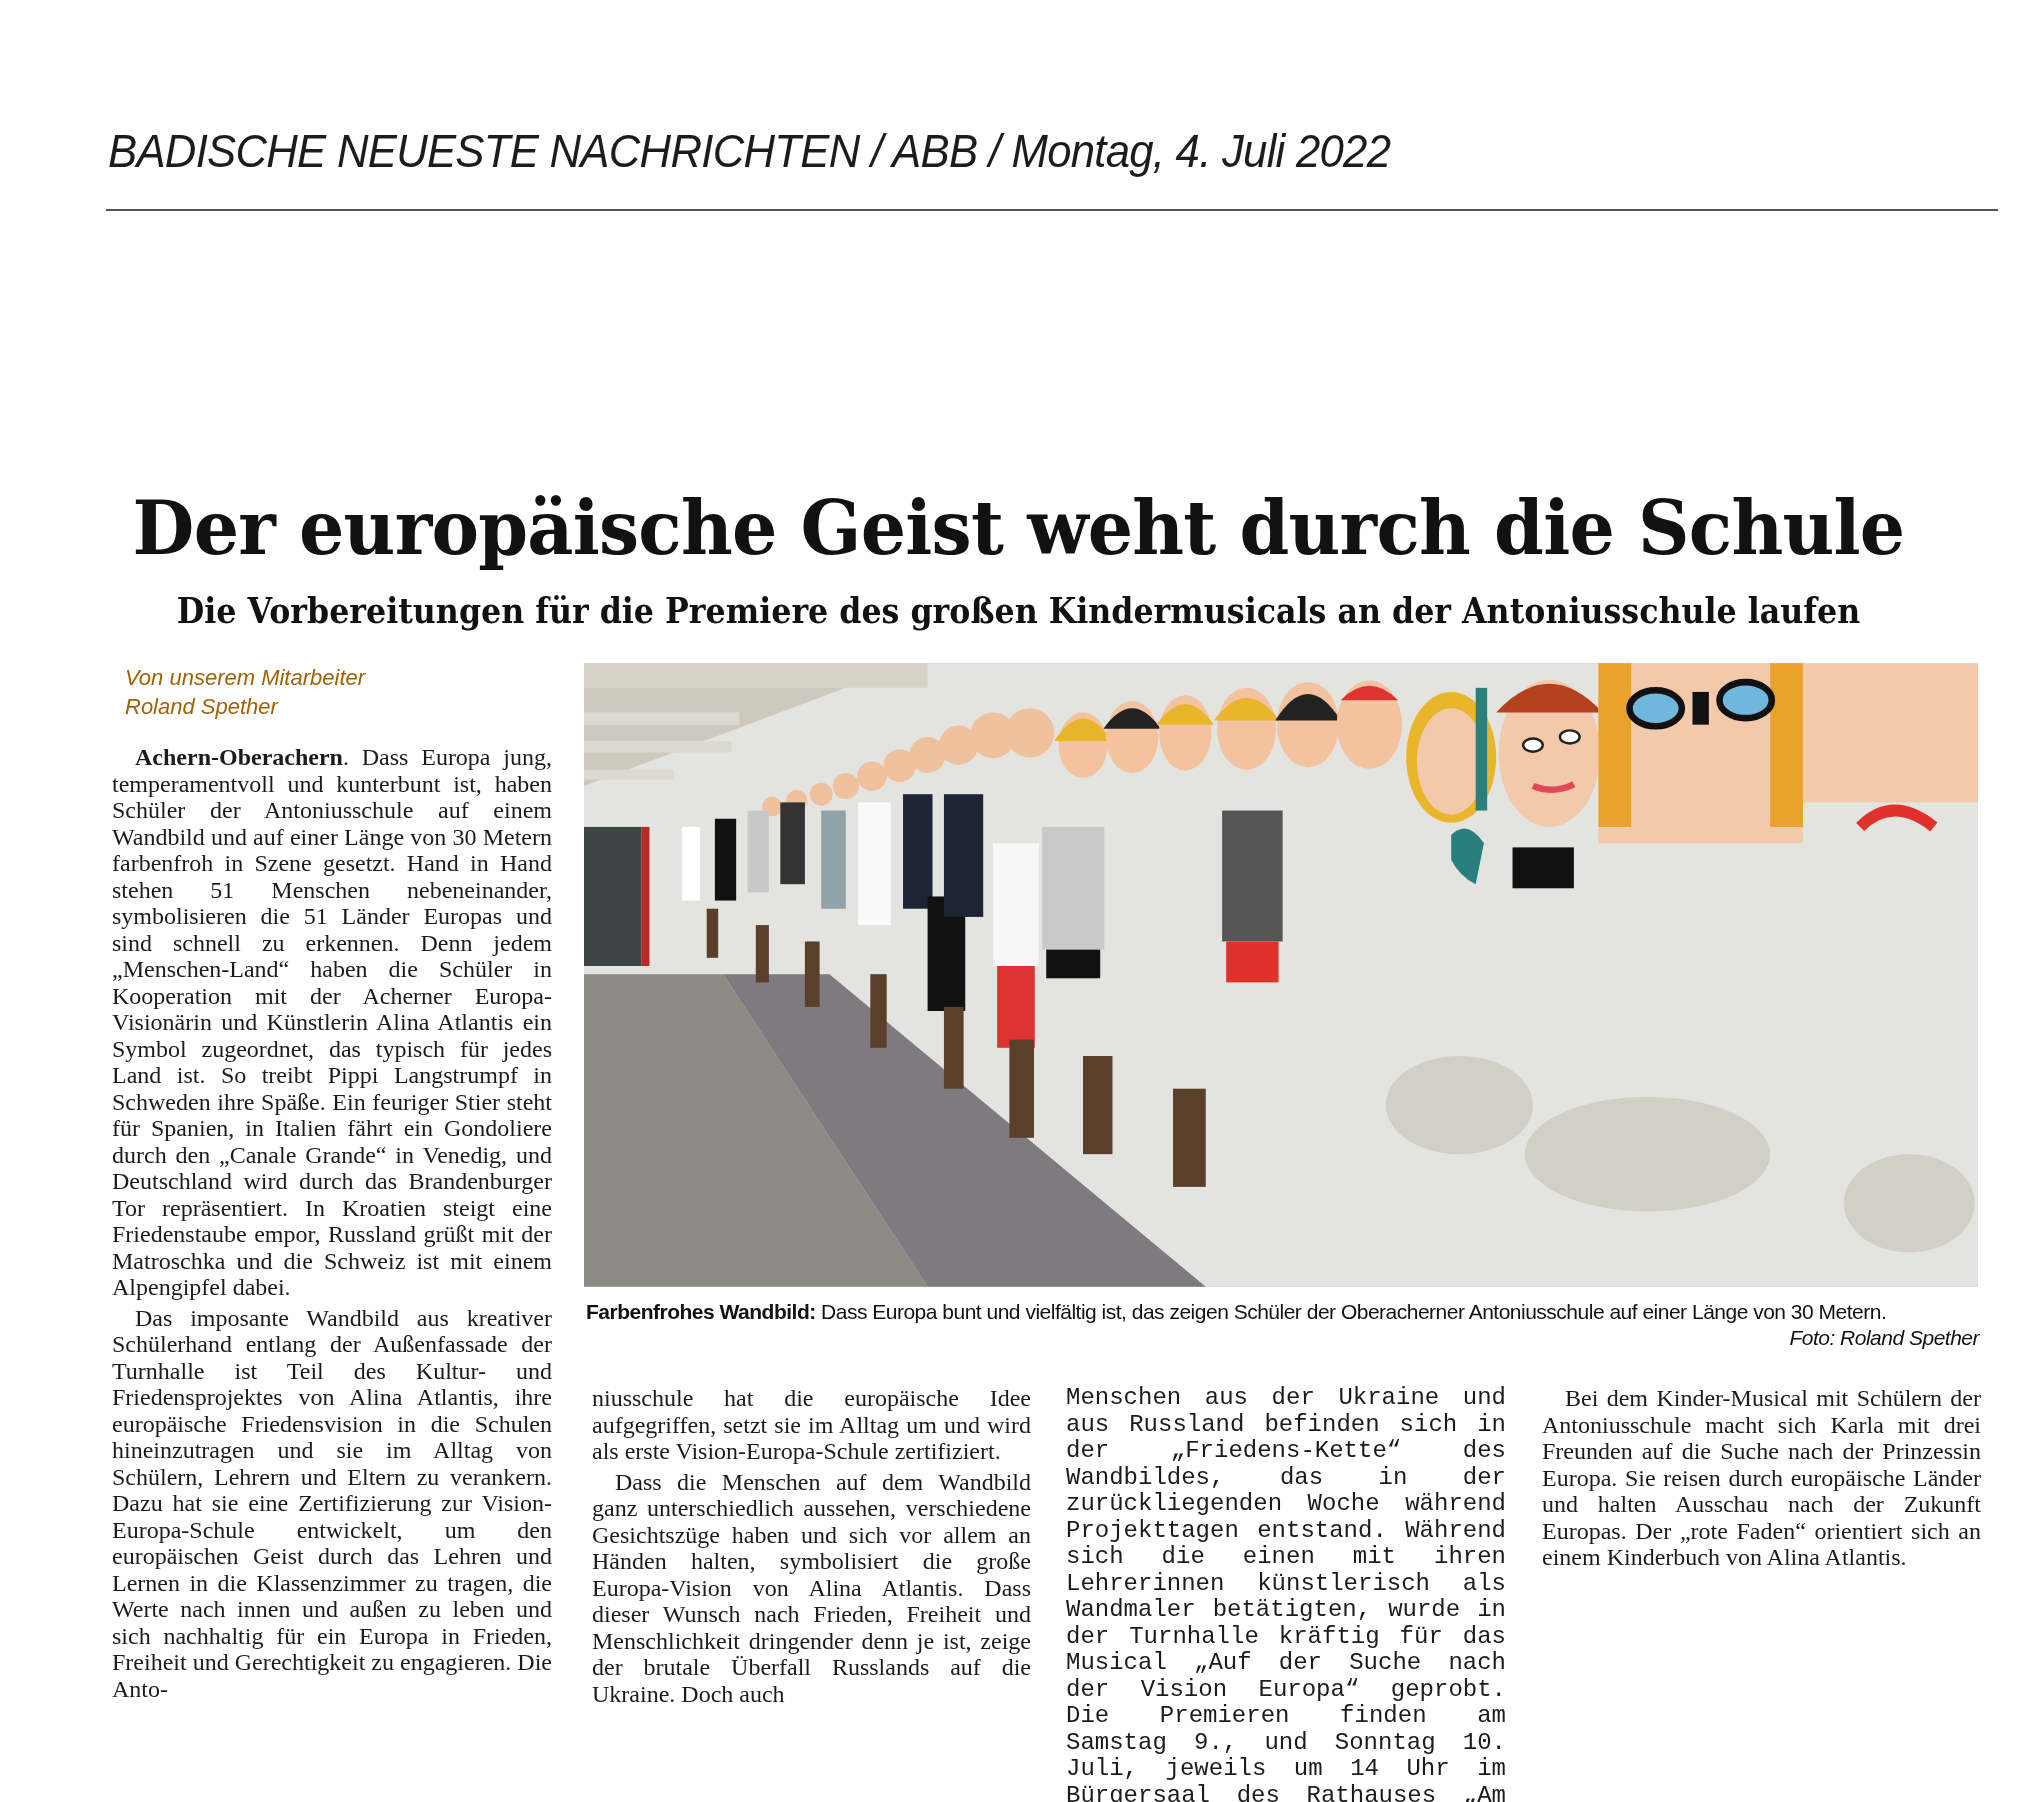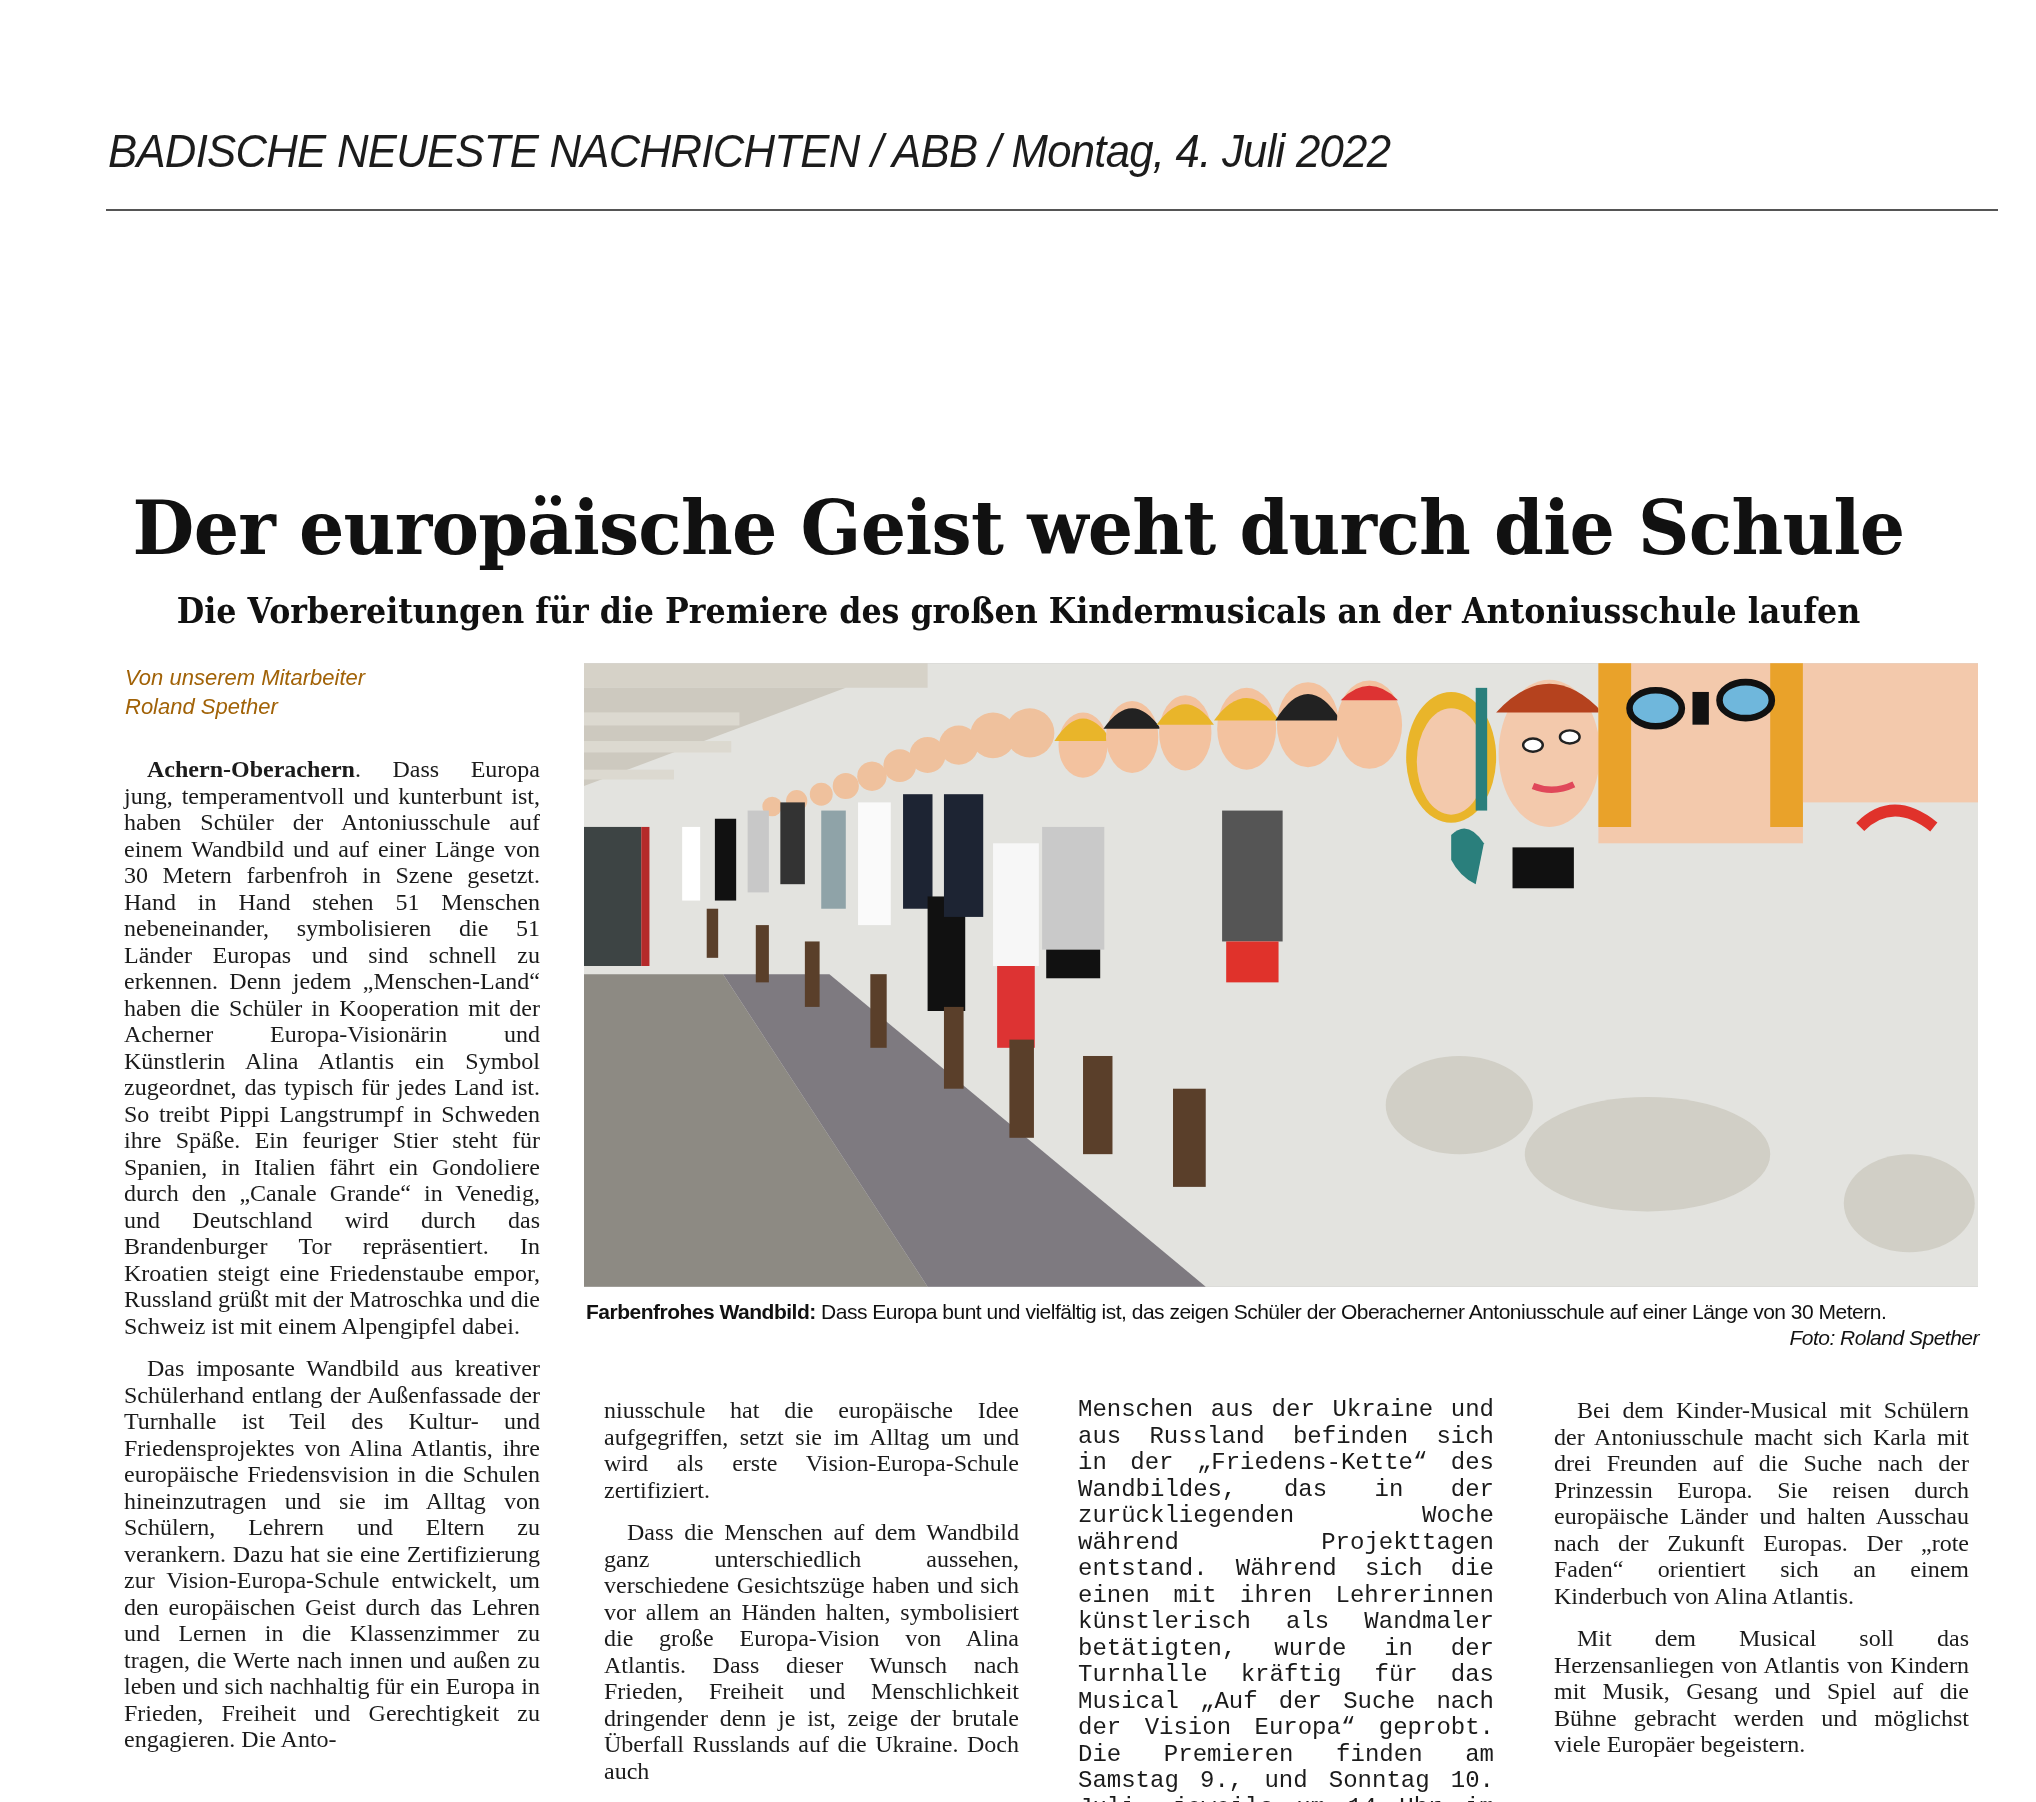--- a/index.html
+++ b/index.html
@@ -3,21 +3,21 @@
 <meta charset="utf-8">
 <style>
   html, body { margin:0; padding:0; background:#ffffff; }
   body { width:2037px; height:1803px; position:relative; overflow:hidden; color:#1a1a1a; }
   .masthead { position:absolute; left:108px; top:123px; font-family:"Liberation Sans", sans-serif; font-style:italic; font-size:47px; letter-spacing:-0.8px; color:#1c1c1c; transform:scaleX(0.93); transform-origin:left top; white-space:nowrap; }
   .masthead-rule { position:absolute; left:106px; top:209px; width:1892px; height:1.6px; background:#555; }
   .headline { position:absolute; left:0; width:2037px; top:484px; text-align:center; font-family:"DejaVu Serif", serif; font-weight:bold; font-size:75px; letter-spacing:-0.8px; color:#111; white-space:nowrap; transform:scaleX(0.95); transform-origin:center top; }
   .subhead { position:absolute; left:0; width:2037px; top:589px; text-align:center; font-family:"DejaVu Serif", serif; font-weight:bold; font-size:36px; color:#111; white-space:nowrap; transform:scaleX(0.88); transform-origin:center top; }
   .byline { position:absolute; left:125px; top:663px; font-family:"Liberation Sans", sans-serif; font-style:italic; font-size:22px; line-height:29px; color:#a16207; }
   .col { position:absolute; font-family:"Liberation Serif", serif; font-size:24px; line-height:26.5px; text-align:justify; color:#1b1b1b; hyphens:manual; }
-  .col p { margin:16px; text-indent:0; }
+  .col p { margin:4px; text-indent:0; }
   .col p.indent { text-indent:23px; }
   .col1 { left:108px; top:740px; width:448px; }
   .col2 { left:588px; top:1381px; width:447px; }
   .col3 { left:1062px; top:1381px; width:448px;font-family:Liberation Mono, monospace; }
   .col4 { left:1538px; top:1381px; width:447px; }
   .dateline { font-weight:bold; }
   .photo { position:absolute; left:584px; top:663px; width:1394px; height:624px; overflow:hidden; background:#cfcfca; }
   .caption { position:absolute; left:586px; top:1298px; width:1393px; font-family:"Liberation Sans", sans-serif; font-size:21px; line-height:28px; color:#111; letter-spacing:-0.5px; }
   .caption .cap-lead { font-weight:bold; }
   .credit { position:absolute; right:58px; top:1326px; font-family:"Liberation Sans", sans-serif; font-style:italic; font-size:21px; color:#111; letter-spacing:-0.5px; }
@@ -148,15 +148,14 @@
   <p>niusschule hat die europäische Idee aufgegriffen, setzt sie im Alltag um und wird als erste Vision-Europa-Schule zertifiziert.</p>
   <p class="indent">Dass die Menschen auf dem Wandbild ganz unterschiedlich aussehen, verschiedene Gesichtszüge haben und sich vor allem an Händen halten, symbolisiert die große Europa-Vision von Alina Atlantis. Dass dieser Wunsch nach Frieden, Freiheit und Menschlichkeit dringender denn je ist, zeige der brutale Überfall Russlands auf die Ukraine. Doch auch</p>
 </div>
 
 <div class="col col3">
   <p>Menschen aus der Ukraine und aus Russland befinden sich in der „Friedens-Kette“ des Wandbildes, das in der zurückliegenden Woche während Projekttagen entstand. Während sich die einen mit ihren Lehrerinnen künstlerisch als Wandmaler betätigten, wurde in der Turnhalle kräftig für das Musical „Auf der Suche nach der Vision Europa“ geprobt. Die Premieren finden am Samstag 9., und Sonntag 10. Juli, jeweils um 14 Uhr im Bürgersaal des Rathauses „Am Markt“ statt.</p>
 </div>
 
 <div class="col col4">
   <p class="indent">Bei dem Kinder-Musical mit Schülern der Antoniusschule macht sich Karla mit drei Freunden auf die Suche nach der Prinzessin Europa. Sie reisen durch europäische Länder und halten Ausschau nach der Zukunft Europas. Der „rote Faden“ orientiert sich an einem Kinderbuch von Alina Atlantis.</p>
-  <p class="indent">Mit dem Musical soll das Herzensanliegen von Atlantis von Kindern mit Musik, Gesang und Spiel auf die Bühne gebracht werden und möglichst viele Europäer begeistern.</p>
 </div>
 
 
 </body></html>

